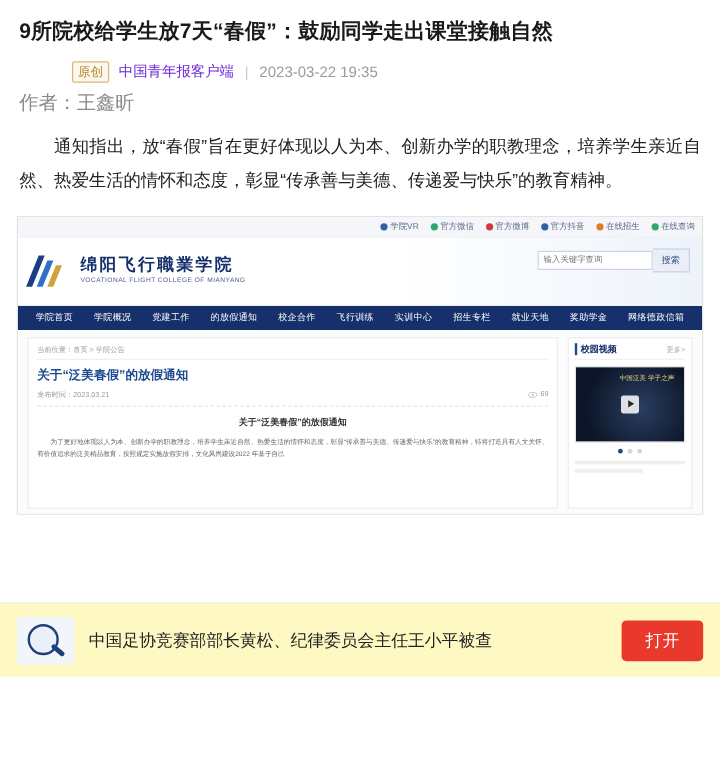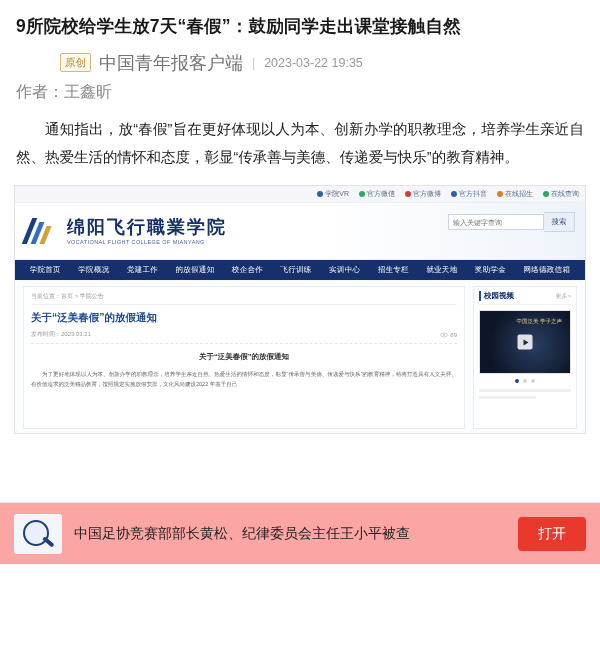--- a/index.html
+++ b/index.html
@@ -49,22 +49,22 @@
     color: #b8862a;
     background: #fdf8ec;
     font-size: 10.5px;
     line-height: 1;
     padding: 3px 4px;
     border-radius: 2px;
     margin-right: 8px;
     white-space: nowrap;
   }
   .source-name {
-    color: #737373;
-    font-size: 18px;
+    color: #6d28d9;
+    font-size: 12px;
     margin-right: 9px;
   }
   .meta-sep {
     color: #c9c9c9;
     margin-right: 9px;
   }
   .pub-date {
     color: #9a9a9a;
     font-size: 12.5px;
   }
@@ -150,21 +150,21 @@
     background: #1a3e86;
     transform: skewX(-22deg);
   }
   .logo-mark .w1 { left: 2px; top: 4px; width: 5px; height: 26px; }
   .logo-mark .w2 { left: 10px; top: 8px; width: 5px; height: 22px; background: #2f6fc4;}
   .logo-mark .w3 { left: 18px; top: 12px; width: 5px; height: 18px; background: #d0a23a;}
   .logo-text {
     line-height: 1.1;
   }
   .logo-cn {
-    font-size: 18px;
+    font-size: 14px;
     font-weight: bold;
     color: #16306b;
     letter-spacing: 2px;
     font-family: "DejaVu Serif", serif;
   }
   .logo-en {
     font-size: 5.5px;
     color: #4b6persist;
     color: #50628c;
     letter-spacing: 0.4px;
@@ -358,21 +358,21 @@
   }
   .side-lines div.short { width: 62%; }
 
   
   .bottom-bar {
     position: absolute;
     left: 0;
     bottom: 0;
     width: 600px;
     height: 62px;
-    background: #fca5a5;
+    background: #fef9c3;
     border-top: 1px solid #ececec;
     display: flex;
     align-items: center;
     padding: 0 14px;
     box-sizing: border-box;
   }
   .rec-thumb {
     width: 48px;
     height: 40px;
     flex: 0 0 48px;

